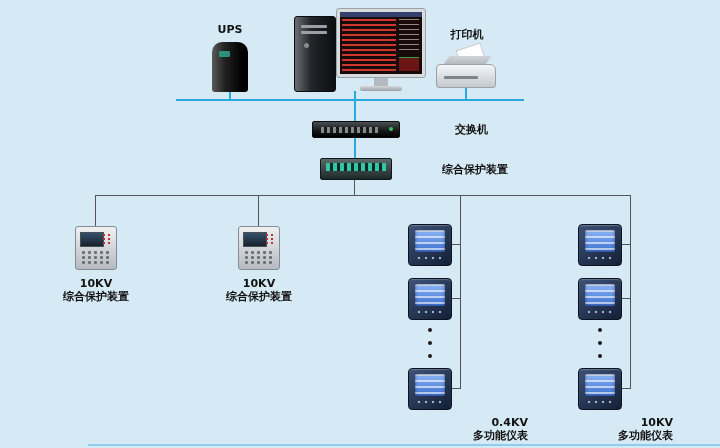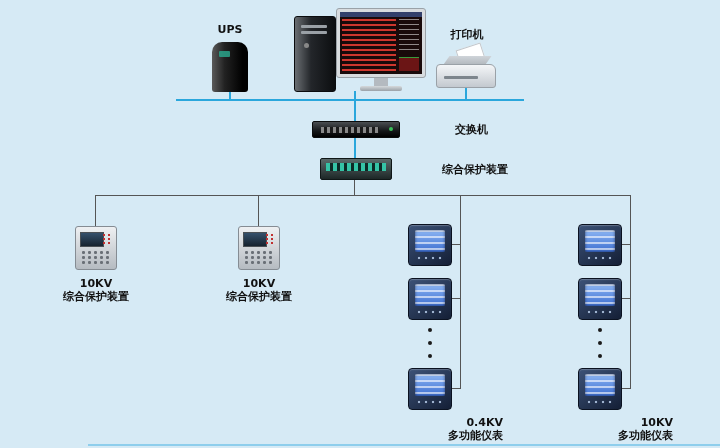--- a/index.html
+++ b/index.html
@@ -172,21 +172,21 @@
     <div class="meter-screen"></div>
     <div class="meter-btns"></div>
   </div>
   <div class="vdot" style="left:428px;top:328px"></div>
   <div class="vdot" style="left:428px;top:341px"></div>
   <div class="vdot" style="left:428px;top:354px"></div>
   <div class="meter" style="left:408px;top:368px">
     <div class="meter-screen"></div>
     <div class="meter-btns"></div>
   </div>
-  <div class="lbl left" style="left:413px;top:416px;width:90px">
+  <div class="lbl left" style="left:438px;top:416px;width:90px">
     <div>0.4KV</div>
     <div>多功能仪表</div>
   </div>
 
   <div class="meter" style="left:578px;top:224px">
     <div class="meter-screen"></div>
     <div class="meter-btns"></div>
   </div>
   <div class="meter" style="left:578px;top:278px">
     <div class="meter-screen"></div>

